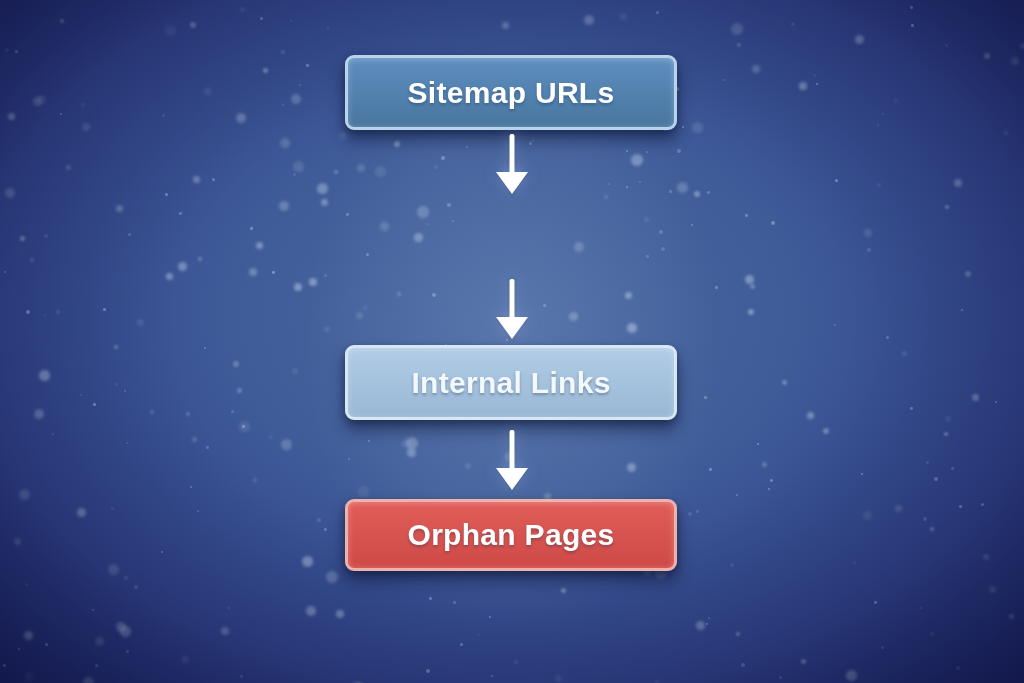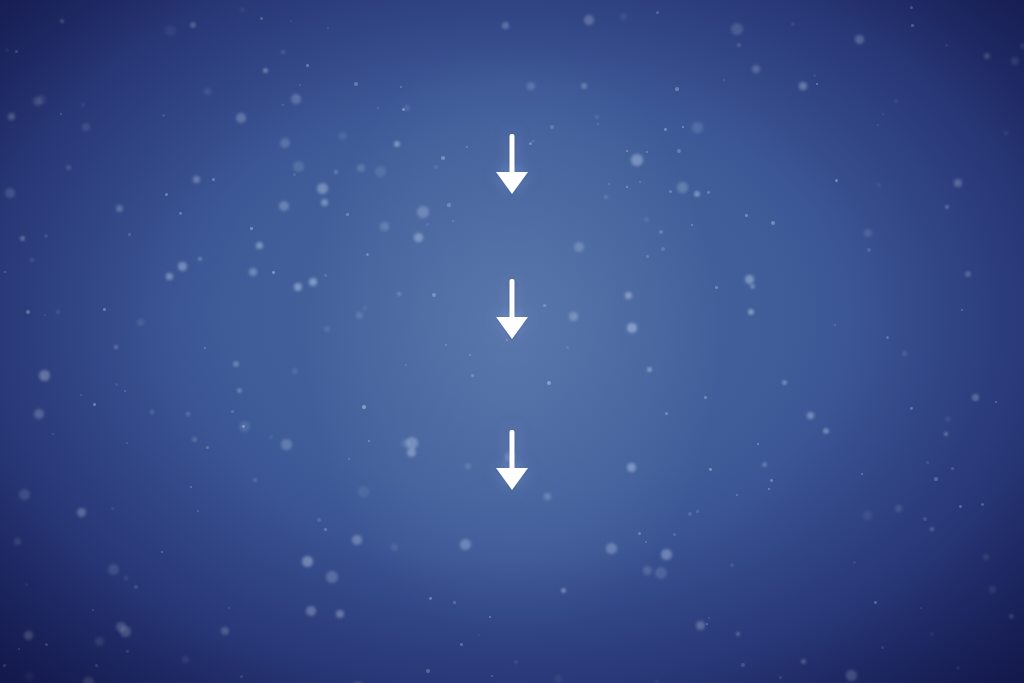--- a/index.html
+++ b/index.html
@@ -392,33 +392,42 @@
       <div class="dot" style="height: 7.7px; width: 7.7px; left: 799px; top: 82px; background: rgb(195, 214, 238); opacity: 0.45; filter: blur(1.6px);"></div>
       <div class="dot" style="height: 4.1px; width: 4.1px; left: 655px; top: 680px; background: rgb(195, 214, 238); opacity: 0.12; filter: blur(0.8px);"></div>
       <div class="dot" style="height: 9.7px; width: 9.7px; left: 279px; top: 201px; background: rgb(195, 214, 238); opacity: 0.31; filter: blur(1.6px);"></div>
       <div class="dot" style="height: 4.3px; width: 4.3px; left: 56px; top: 310px; background: rgb(195, 214, 238); opacity: 0.2; filter: blur(0.8px);"></div>
       <div class="dot" style="height: 4.4px; width: 4.4px; left: 604px; top: 195px; background: rgb(195, 214, 238); opacity: 0.2; filter: blur(0.8px);"></div>
     </div>
   <div class="vignette"></div>
 
   <div class="flow">
 
+    <div class="node" style="top: 55px; background: linear-gradient(rgb(94, 142, 192), rgb(72, 118, 159)); border-color: rgb(185, 212, 234); color: rgb(255, 255, 255);">
+      <span class="node-label">Sitemap URLs</span>
+    </div>
 
     <svg class="arrow" style="top:134px;" viewBox="0 0 36 62">
       <rect x="15.5" y="0" width="5" height="40" rx="2" fill="#ffffff"></rect>
       <polygon points="2,38 34,38 18,60" fill="#ffffff"></polygon>
     </svg>
 
 
     <svg class="arrow" style="top:279px;" viewBox="0 0 36 62">
       <rect x="15.5" y="0" width="5" height="40" rx="2" fill="#ffffff"></rect>
       <polygon points="2,38 34,38 18,60" fill="#ffffff"></polygon>
     </svg>
 
+    <div class="node" style="top: 345px; background: linear-gradient(rgb(177, 204, 229), rgb(153, 184, 213)); border-color: rgb(216, 231, 244); color: rgb(243, 248, 252);">
+      <span class="node-label">Internal Links</span>
+    </div>
 
     <svg class="arrow" style="top:430px;" viewBox="0 0 36 62">
       <rect x="15.5" y="0" width="5" height="40" rx="2" fill="#ffffff"></rect>
       <polygon points="2,38 34,38 18,60" fill="#ffffff"></polygon>
     </svg>
 
+    <div class="node" style="top: 499px; height: 72px; background: linear-gradient(rgb(224, 93, 88), rgb(207, 74, 71)); border-color: rgb(239, 178, 171); color: rgb(255, 255, 255);">
+      <span class="node-label">Orphan Pages</span>
+    </div>
 
   </div>
 </div>
 
 </body></html>

